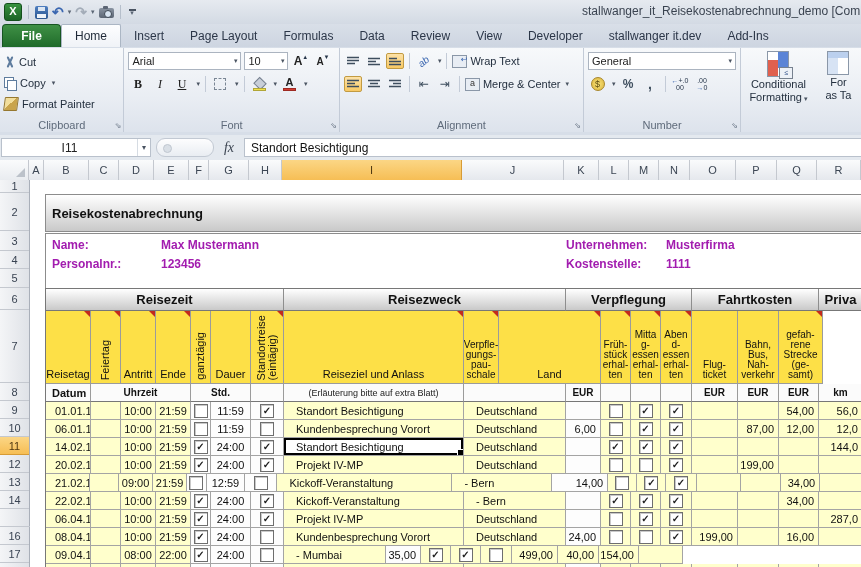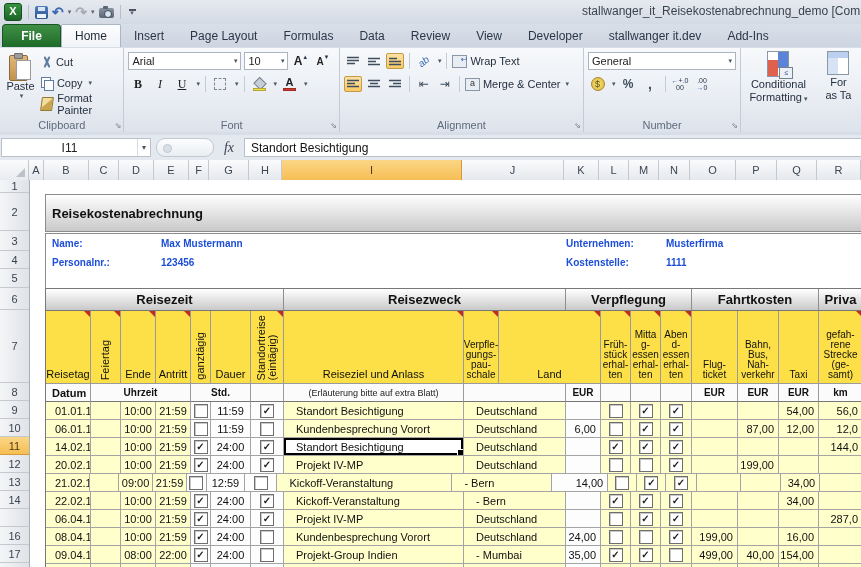--- a/index.html
+++ b/index.html
@@ -134,21 +134,21 @@
     display:flex;flex-direction:column;}
   .gcell{box-sizing:border-box;border-bottom:1px solid #C4C8CF;display:flex;align-items:center;justify-content:center;
     font-size:11px;color:#394352;}
   .gcell.sel{background:linear-gradient(#FBD685,#F6BE55);border-bottom:1px solid #D79B35;color:#503912;}
   .sheet{position:relative;flex:1;background:#fff;overflow:hidden;}
   
   .formbox{position:absolute;left:15px;right:0;border:1px solid #8C8C8C;border-right:none;box-sizing:border-box;}
   .ftitle{top:14px;height:38px;background:linear-gradient(#FFFFFF,#C9C9C9);display:flex;align-items:center;}
   .ftitle span{font-size:13px;font-weight:bold;color:#111;padding-left:6px;}
   .finfo{top:53px;height:56px;background:#fff;}
-  .flabel{position:absolute;font-size:10px;font-weight:bold;color:#1d4ed8;white-space:nowrap;}
+  .flabel{position:absolute;font-size:12px;font-weight:bold;color:#a21caf;white-space:nowrap;}
   
   .xtable{position:absolute;left:15px;top:108px;width:817px;border:1px solid #777;border-right:none;background:#fff;box-sizing:content-box;}
   .hrow{display:flex;}
   .hg{box-sizing:border-box;border-right:1px solid #8E8E8E;border-bottom:1px solid #777;
     background:linear-gradient(#FFFFFF,#C9C9C9);font-weight:bold;font-size:13px;color:#111;
     display:flex;align-items:center;justify-content:center;height:22px;overflow:hidden;}
   .hc{position:relative;box-sizing:border-box;border-right:1px solid #9B9B9B;border-bottom:1px solid #9B9B9B;background:#fde047;
     display:flex;align-items:flex-end;justify-content:center;height:73px;padding-bottom:3px;font-size:11px;color:#111;
     text-align:center;white-space:pre-line;line-height:11px;overflow:hidden;}
   .hc.small{font-size:10px;line-height:10px;}
@@ -208,29 +208,20 @@
         <div class="tab">Developer</div>
         <div class="tab">stallwanger it.dev</div>
         <div class="tab">Add-Ins</div>
       </div>
   </div>
 
   <div class="ribbon">
 
     <div class="rgroup" style="width:130px">
       <div class="rgc">
-        <div class="bigbtn">
-          <span class="paste-ic">
-              <span class="board"></span>
-              <span class="page"></span>
-              <span class="clip"></span>
-            </span>
-          <span>Paste</span>
-          <span class="caret">▾</span>
-        </div>
         <div class="smallcol">
           <div class="sbtn">
               <span class="cut-ic"></span>
               <span>Cut</span>
             </div>
           <div class="sbtn">
               <span class="copy-ic"></span>
               <span>Copy</span>
               <span class="caret">▾</span>
             </div>
@@ -515,22 +506,22 @@
         <div class="hrow">
           <div class="hg" style="width:238px">Reisezeit</div>
           <div class="hg" style="width:282px">Reisezweck</div>
           <div class="hg" style="width:126px">Verpflegung</div>
           <div class="hg" style="width:127px">Fahrtkosten</div>
           <div class="hg" style="width:44px">Priva</div>
         </div>
         <div class="hrow">
           <div class="hc note" style="width:45px">Reisetag</div>
           <div class="hc note" style="width:30px"><span class="vtext">Feiertag</span></div>
+          <div class="hc note" style="width:35px">Antritt</div>
           <div class="hc note" style="width:35px">Ende</div>
-          <div class="hc note" style="width:35px">Antritt</div>
           <div class="hc" style="width:20px"><span class="vtext">ganztägig</span></div>
           <div class="hc" style="width:40px">Dauer</div>
           <div class="hc note" style="width:33px"><span class="vtext">Standortreise
 (eintägig)</span></div>
           <div class="hc note" style="width:180px">Reiseziel und Anlass</div>
           <div class="hc note small" style="width:35px">Verpfle-
 gungs-
 pau-
 schale</div>
           <div class="hc note" style="width:102px">Land</div>
@@ -547,21 +538,20 @@
 d-
 essen
 erhal-
 ten</div>
           <div class="hc small" style="width:46px">Flug-
 ticket</div>
           <div class="hc small" style="width:41px">Bahn,
 Bus,
 Nah-
 verkehr</div>
-          <div class="hc small" style="width:40px">Taxi</div>
           <div class="hc note small" style="width:44px">gefah-
 rene
 Strecke
 (ge-
 samt)</div>
         </div>
         <div class="hrow">
           <div class="uc lft" style="width:45px">Datum</div>
           <div class="uc" style="width:100px">Uhrzeit</div>
           <div class="uc" style="width:60px">Std.</div>
@@ -815,21 +805,20 @@
               <div class="tc ylw" style="width: 30px;"></div>
               <div class="tc ylw" style="width: 35px;">08:00</div>
               <div class="tc ylw" style="width: 35px;">22:00</div>
               <div class="tc wht" style="width: 20px;">
                 <span class="cb">✓</span>
               </div>
               <div class="tc wht" style="width: 40px;">24:00</div>
               <div class="tc wht" style="width: 33px;">
                 <span class="cb"></span>
               </div>
-              <div class="tc ylw tl tpad" style="width: 180px;">Projekt-Group Indien</div>
               <div class="tc ylw tl tpad" style="width: 102px;">-  Mumbai</div>
               <div class="tc wht tr" style="width: 35px;">35,00</div>
               <div class="tc ylw" style="width: 30px;">
                 <span class="cb">✓</span>
               </div>
               <div class="tc ylw" style="width: 30px;">
                 <span class="cb">✓</span>
               </div>
               <div class="tc ylw" style="width: 31px;">
                 <span class="cb"></span>

